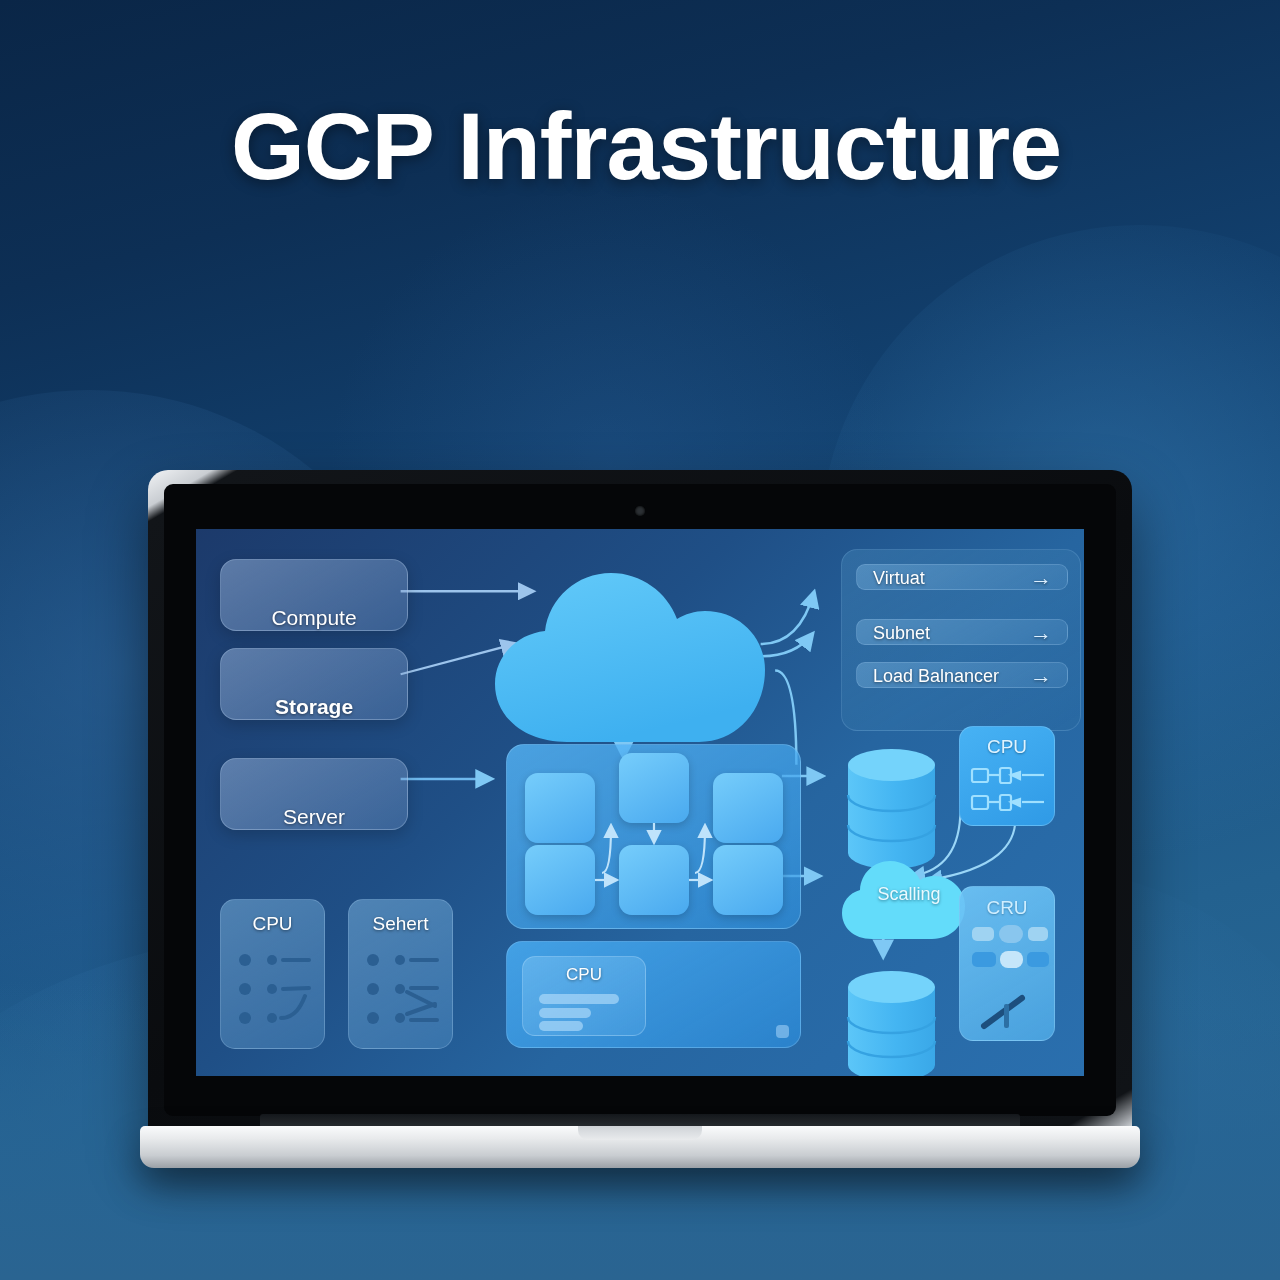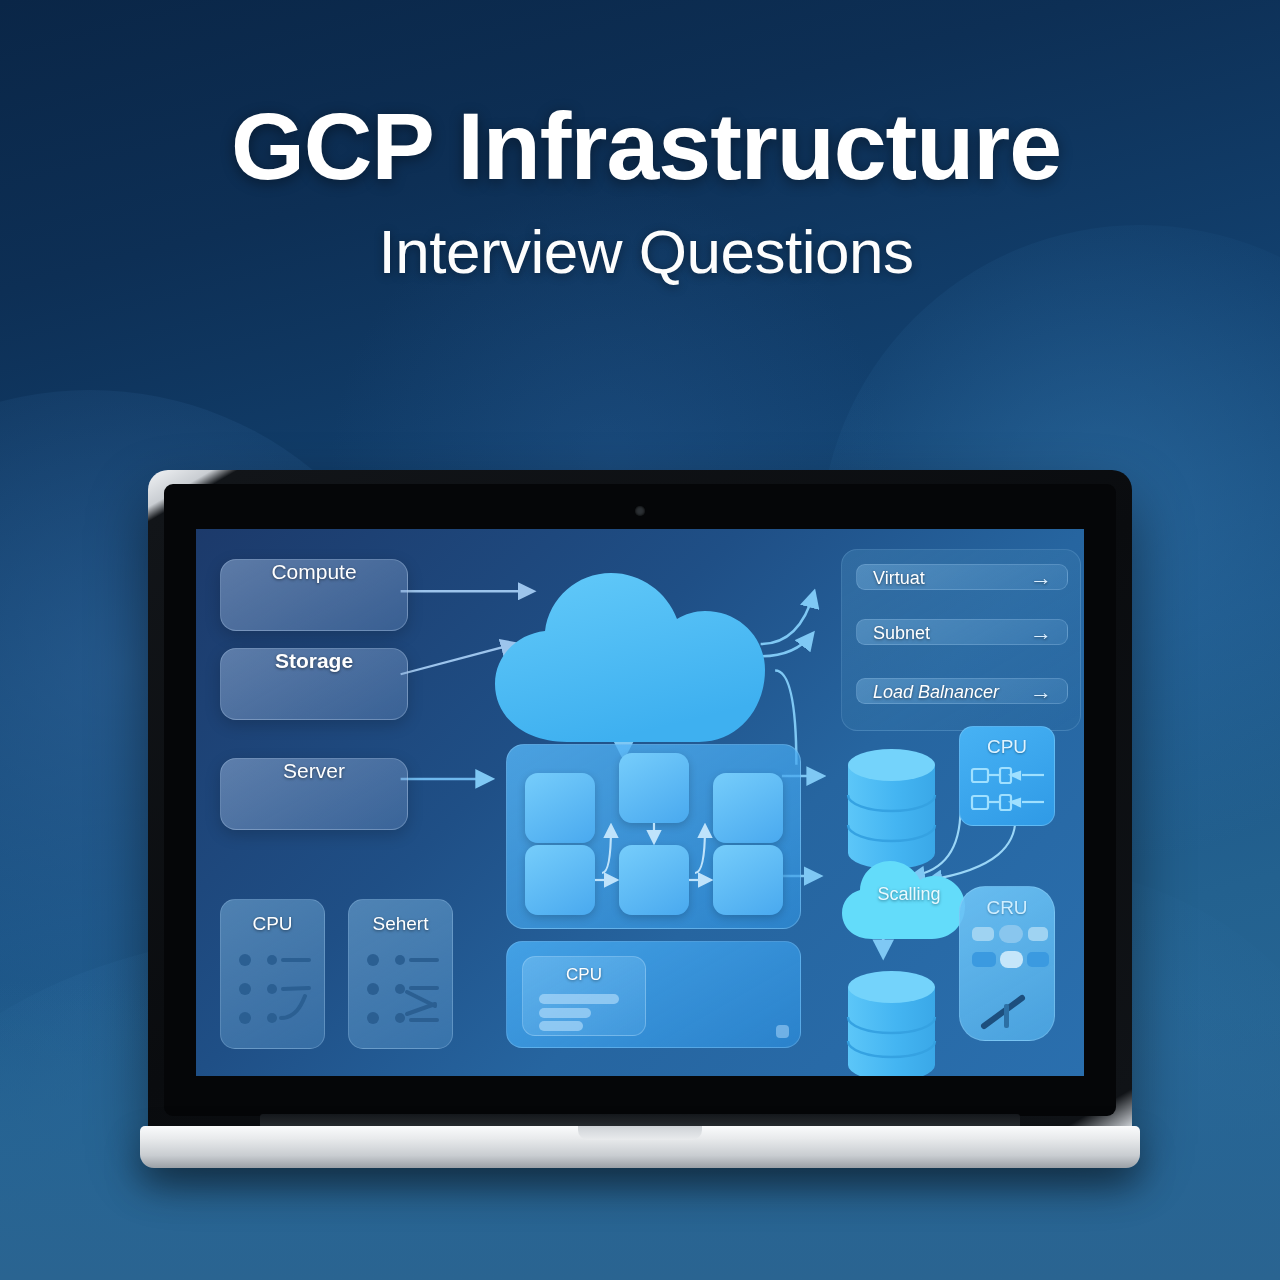--- a/index.html
+++ b/index.html
@@ -74,21 +74,21 @@
   #hinge {
     position:absolute; left:120px; right:120px; bottom:62px; height:14px;
     background:linear-gradient(180deg,#15181c,#2b2f34); border-radius:3px;
   }
 
   
   #diagram { position:absolute; inset:0; }
   #svg-links { position:absolute; inset:0; width:100%; height:100%; }
 
   .node {
-    position:absolute; display:flex; align-items:flex-start; justify-content:center;
+    position:absolute; display:flex; align-items:flex-end; justify-content:center;
     color:#ffffff; text-shadow:0 1px 3px rgba(0,0,0,.5);
   }
 
   
   .left-pill {
     width:188px; height:72px; border-radius:16px;
     background:linear-gradient(150deg, rgba(152,180,219,.52), rgba(110,145,194,.34));
     border:1px solid rgba(190,212,240,.30);
     font-size:21px;
     box-shadow:0 5px 16px rgba(0,0,0,.18);
@@ -174,21 +174,21 @@
   .cpu-card-solid {
     position:absolute; width:96px; height:100px; border-radius:14px;
     background:linear-gradient(150deg,#47b2f4,#2f9ae6);
     border:1px solid rgba(180,226,255,.28);
   }
   .cpu-card-solid .clabel {
     position:absolute; top:9px; left:0; right:0; text-align:center;
     font-size:19px; color:#dff3ff; text-shadow:0 1px 2px rgba(0,50,80,.5);
   }
   .cpu-card-light {
-    position:absolute; width:96px; height:155px; border-radius:26px;
+    position:absolute; width:96px; height:155px; border-radius:14px;
     background:linear-gradient(150deg, rgba(110,196,246,.92), rgba(80,172,232,.82));
     border:1px solid rgba(190,230,255,.24);
   }
   .cpu-card-light .clabel {
     position:absolute; top:10px; left:0; right:0; text-align:center;
     font-size:19px; color:#cfeeff; text-shadow:0 1px 2px rgba(0,50,80,.38);
   }
   .chip { position:absolute; border-radius:5px; }
 </style>
 </head>
@@ -198,21 +198,20 @@
   <div class="bg-blob blob-c"></div>
   <div class="bg-blob blob-a"></div>
   <div class="bg-blob blob-b"></div>
   <div class="bg-blob blob-d"></div>
   <div class="bg-blob blob-e"></div>
   <div class="bg-bottom"></div>
 </div>
 
 <div id="headings">
   <div id="title">GCP Infrastructure</div>
-  <div id="subtitle">Interview Questions</div>
 </div>
 
 <div id="laptop">
 
   <div id="lid">
     <div id="bezel">
       <div id="camera"></div>
 
       <div id="screen">
         <div id="diagram">
@@ -279,21 +278,21 @@
 
           <div id="right-panel">
             <div class="right-item" style="top:14px;">
               <span>Virtuat</span>
               <span class="arrow-glyph">→</span>
             </div>
             <div class="right-item" style="top:69px;">
               <span>Subnet</span>
               <span class="arrow-glyph">→</span>
             </div>
-            <div class="right-item" style="top:128px;font-style:italic;">
+            <div class="right-item" style="top:112px;">
               <span>Load Balnancer</span>
               <span class="arrow-glyph">→</span>
             </div>
           </div>
 
           <div id="grid-box">
             <div class="grid-cell" style="left:18px;  top:28px;"></div>
             <div class="grid-cell" style="left:112px; top:8px;"></div>
             <div class="grid-cell" style="left:206px; top:28px;"></div>
             <div class="grid-cell" style="left:18px;  top:100px;"></div>

